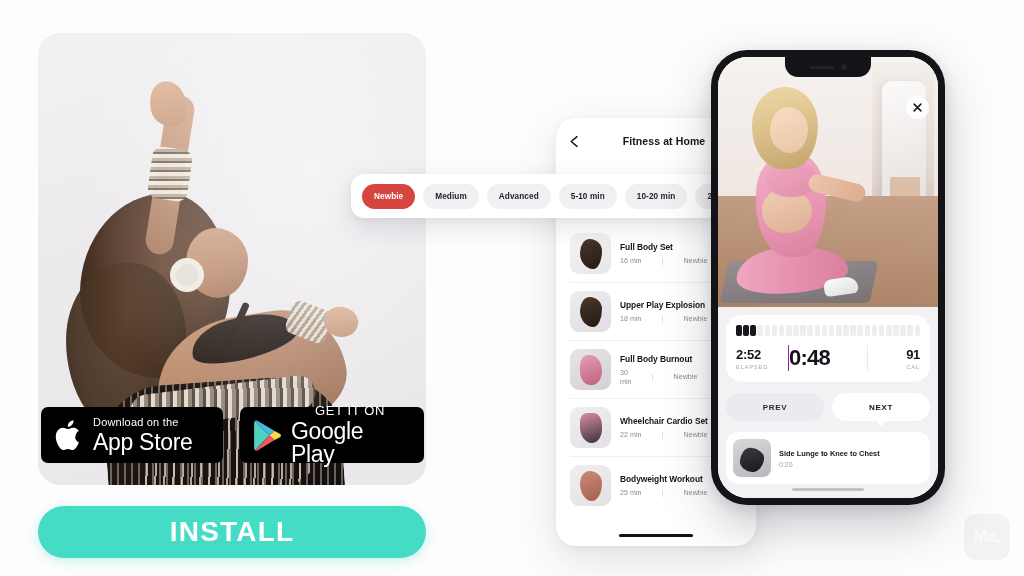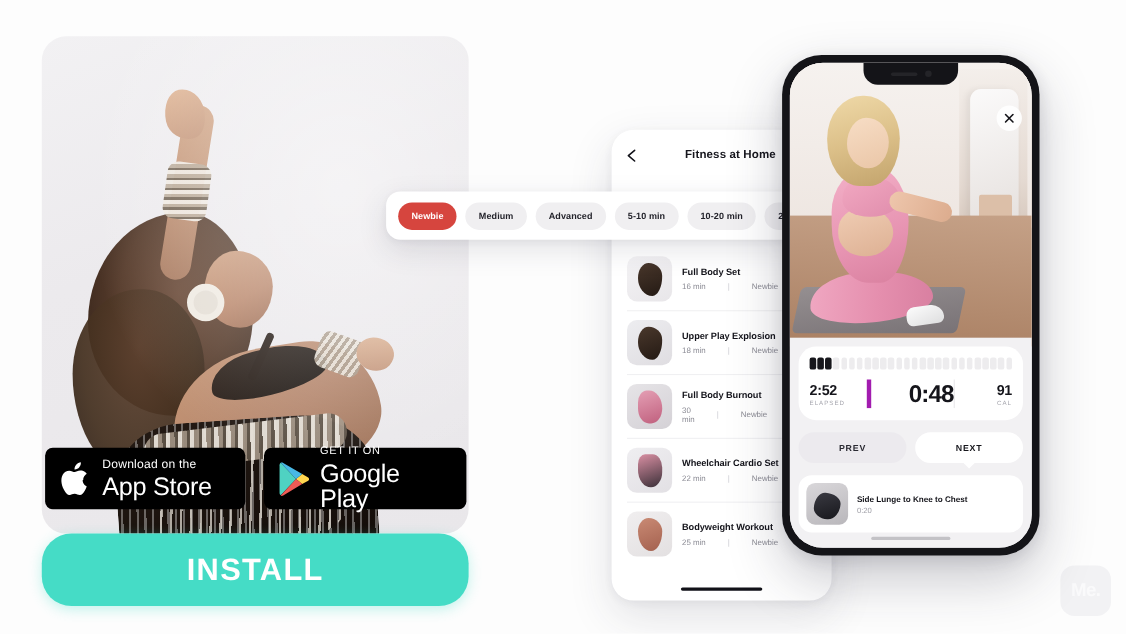--- a/index.html
+++ b/index.html
@@ -167,30 +167,30 @@
   .badge {
     background: #000; border-radius: 7px;
     display: flex; align-items: center; gap: 9px;
     padding: 7px 15px 7px 12px;
     height: 56px;
   }
   .badge-apple { width: 182px; }
   .badge-google { width: 184px; }
   .badge-txt { display: flex; flex-direction: column; justify-content: center; line-height: 1; }
   .badge-small { color: #fff; font-size: 11px; letter-spacing: .2px; margin-bottom: 3px; }
-  .badge-small.caps { font-size: 10px; letter-spacing: .6px; }
+  .badge-small.caps { font-size: 13px; letter-spacing: .6px; text-align: center; }
   .badge-big { color: #fff; font-size: 23px; font-weight: 400; letter-spacing: -.3px; }
   .apple-glyph { width: 31px; height: 37px; flex: 0 0 31px; }
   .play-glyph { width: 30px; height: 33px; flex: 0 0 30px; }
 
   
   .install-btn {
     position: absolute;
-    left: 38px; top: 485px;
-    width: 388px; height: 66px;
+    left: 38px; top: 506px;
+    width: 388px; height: 52px;
     background: #45dcc6;
     border-radius: 27px;
     color: #fff;
     font-size: 28px;
     font-weight: bold;
     letter-spacing: 1.2px;
     display: flex; align-items: center; justify-content: center;
     border: none;
     cursor: pointer;
     box-shadow: 0 3px 12px rgba(69,220,198,.32);
@@ -417,21 +417,21 @@
   }
   .stats-card {
     background: #fff; border-radius: 16px;
     margin: 8px 8px 0; padding: 10px 10px 11px;
   }
   .segbar { display: flex; gap: 1.6px; margin-bottom: 9px; }
   .seg { flex: 1; height: 11px; border-radius: 2px; background: #edecee; }
   .seg.on { background: #17171c; }
   .stats-row { display: flex; align-items: center; }
   .stat-l { width: 52px; }
-  .stat-c { flex: 1; text-align: right; border-left: 4px solid #a21caf; border-right: 1px solid #e9e8ea; }
+  .stat-c { flex: 1; text-align: left; border-left: 1px solid #a21caf; border-right: 1px solid #e9e8ea; }
   .stat-r { width: 52px; text-align: right; }
   .stat-v { font-size: 13px; font-weight: bold; color: #15151b; letter-spacing: -.3px; }
   .stat-c .stat-v { font-size: 22px; letter-spacing: -.8px; }
   .stat-lbl { font-size: 5.6px; color: #a6a6ae; letter-spacing: .9px; margin-top: 2px; }
 
   .nav-row { display: flex; gap: 8px; margin: 11px 8px 0; }
   .nav-btn {
     flex: 1; height: 28px; border-radius: 15px;
     font-size: 8px; font-weight: bold; letter-spacing: .7px;
     display: flex; align-items: center; justify-content: center;

